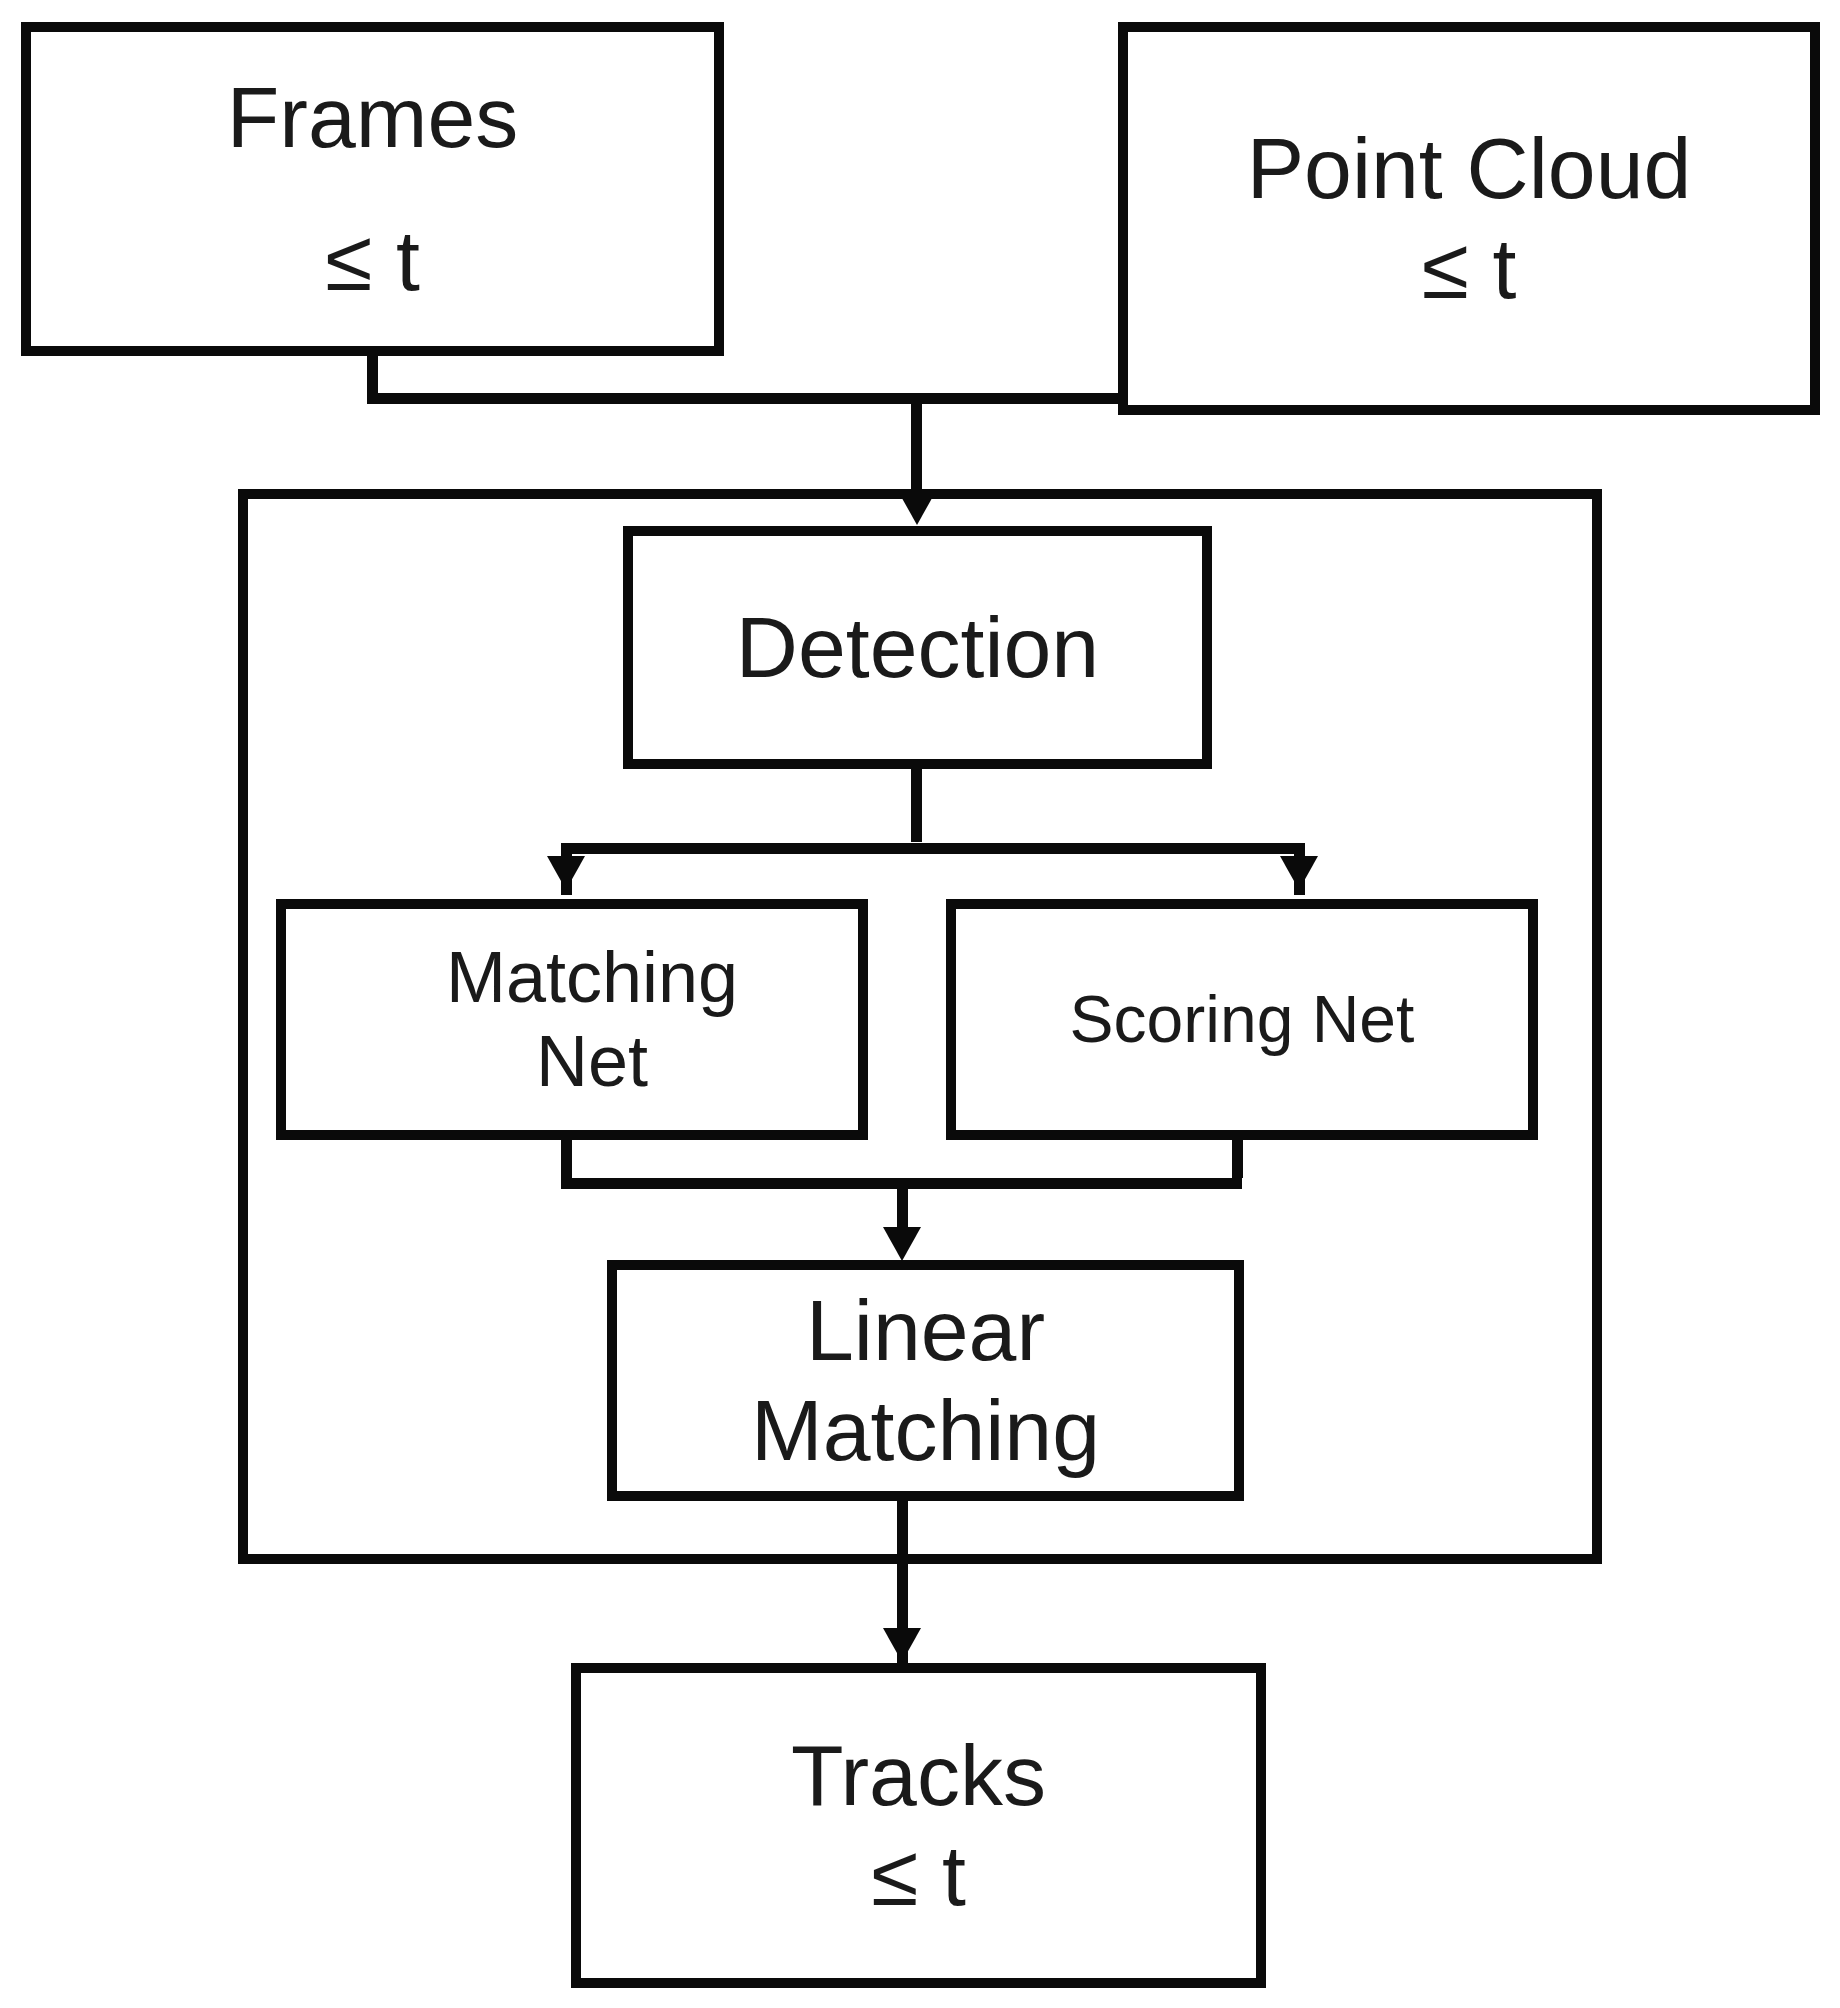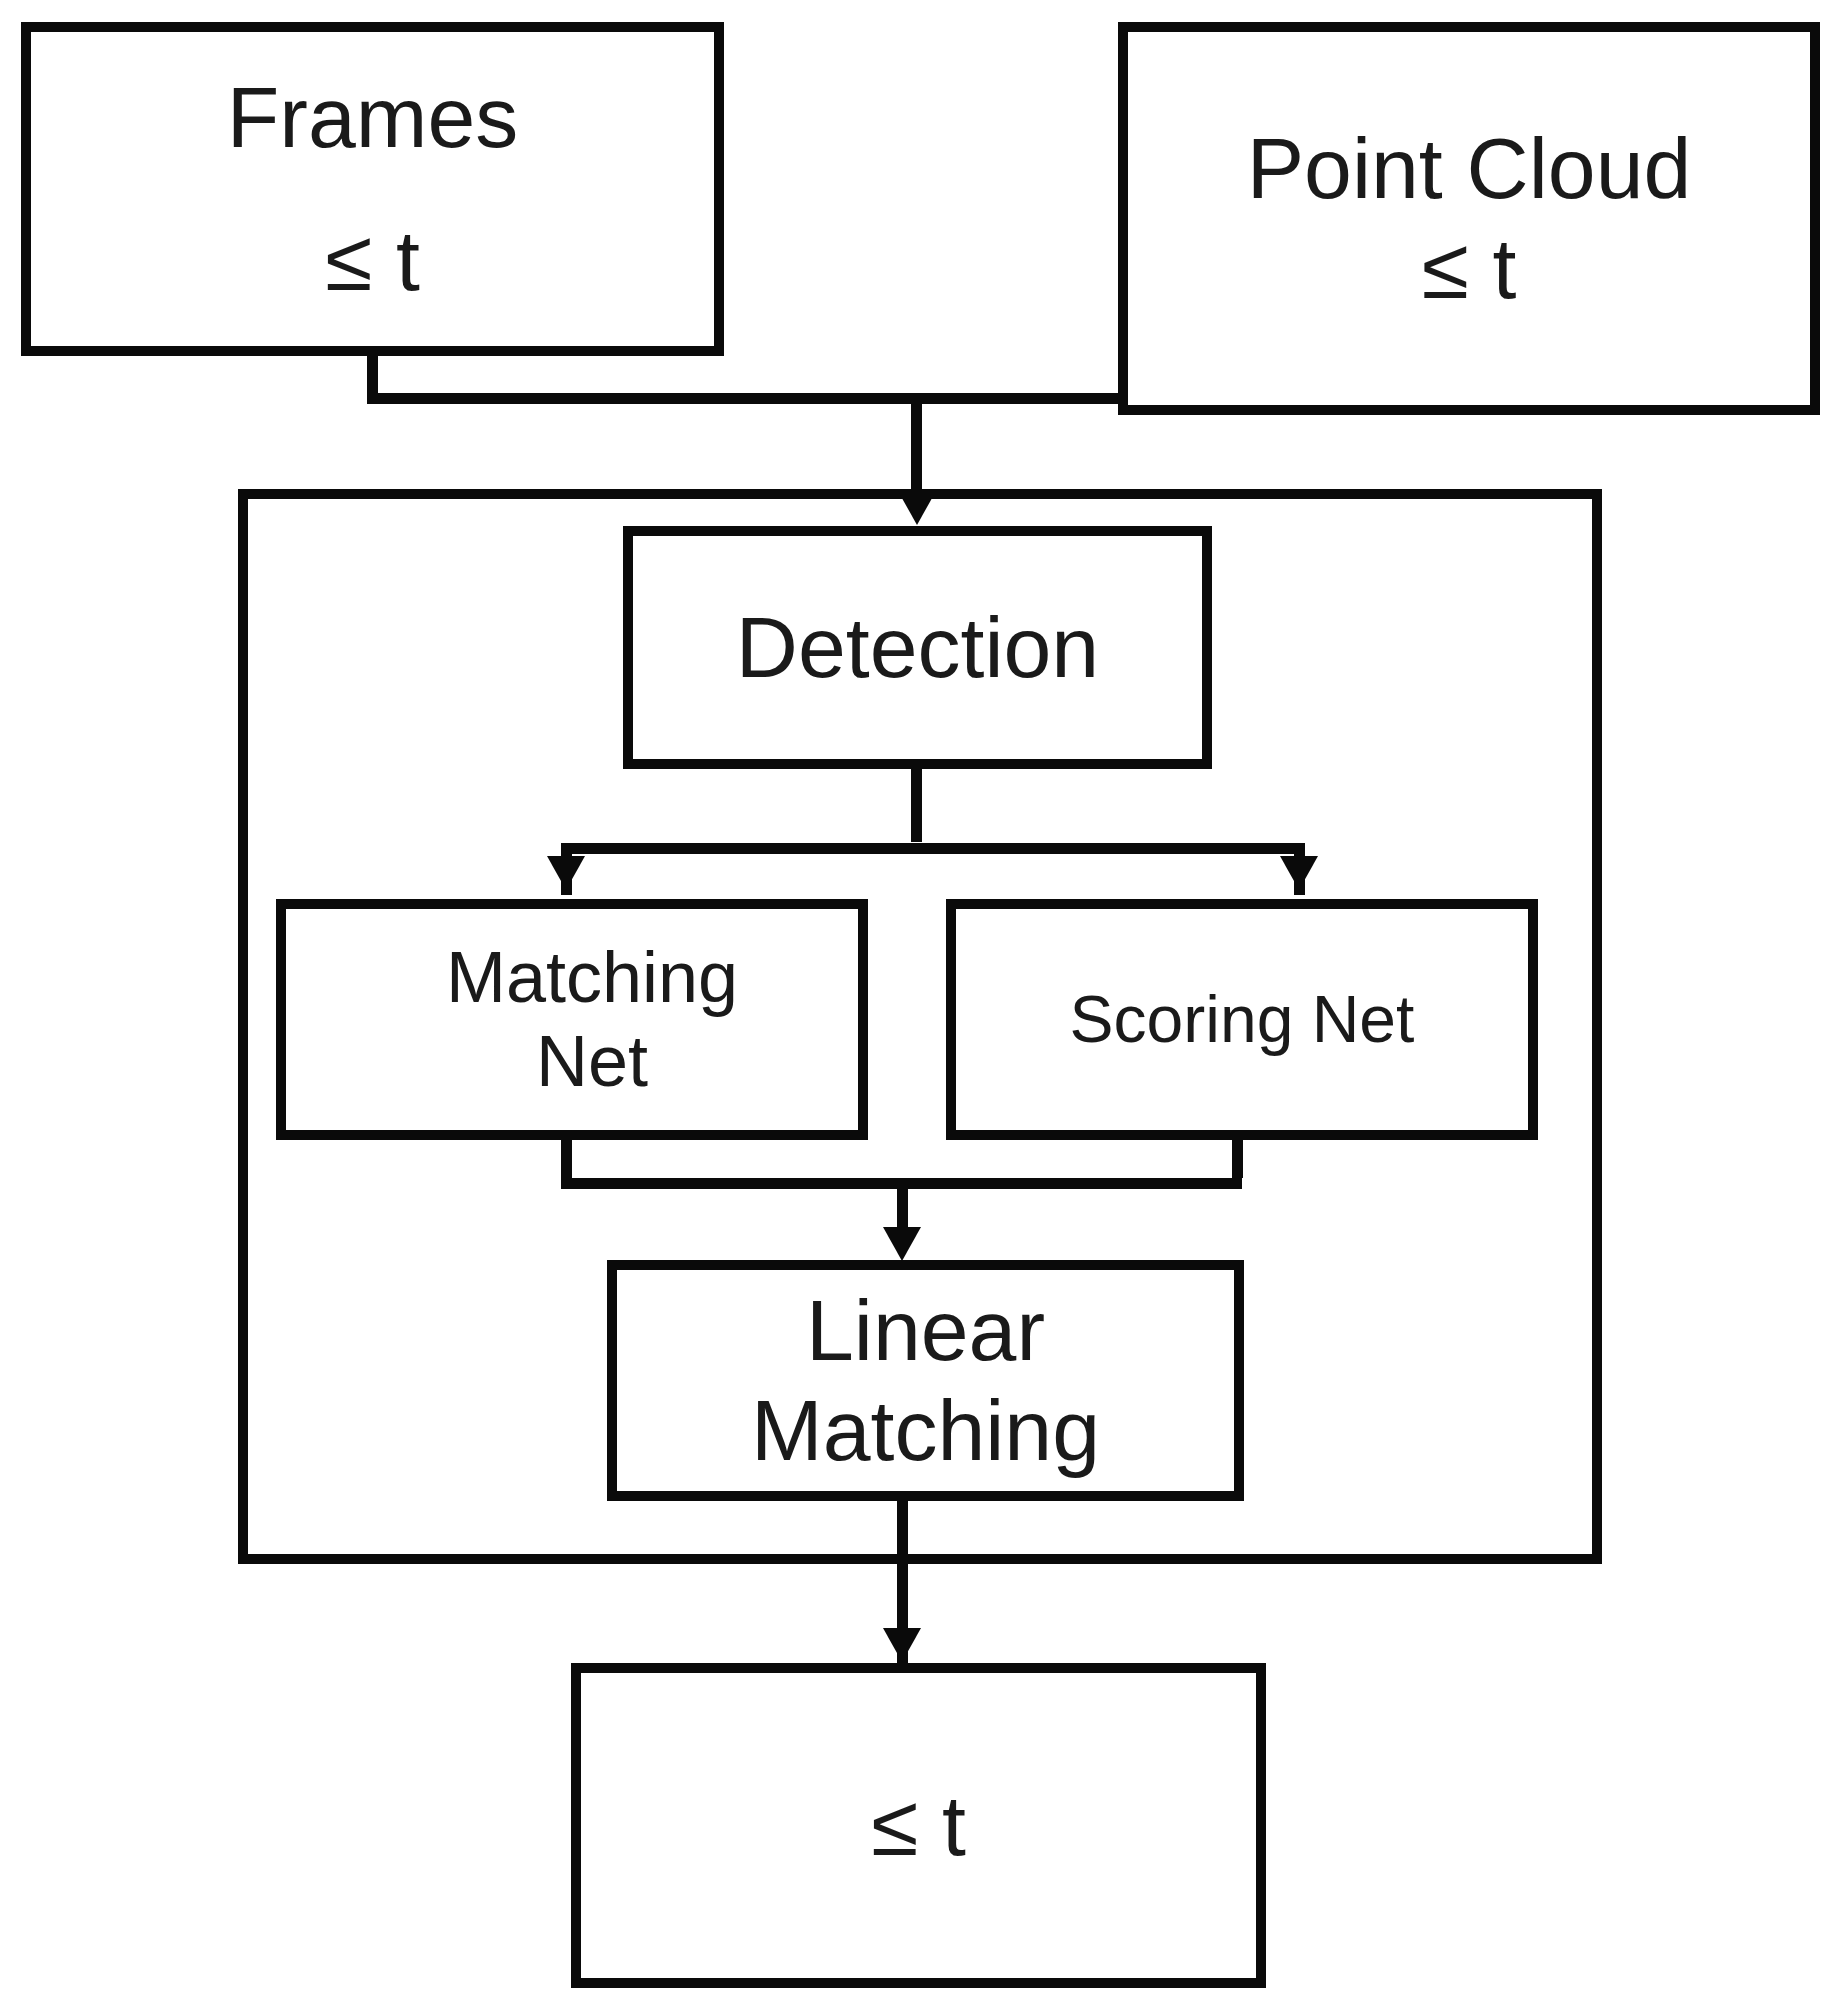--- a/index.html
+++ b/index.html
@@ -171,17 +171,18 @@
 
   <div class="node" id="node-linear">
     <span class="line">Linear</span>
     <span class="line">Matching</span>
   </div>
 
   <div class="conn conn-v" id="c-lp-down"></div>
   <div class="arrow-down" id="a-tracks"></div>
 
   <div class="node" id="node-tracks">
+    <span class="line">Tracks</span>
     <span class="line">≤ t</span>
   </div>
 
 </div>
 
 
 </body></html>

